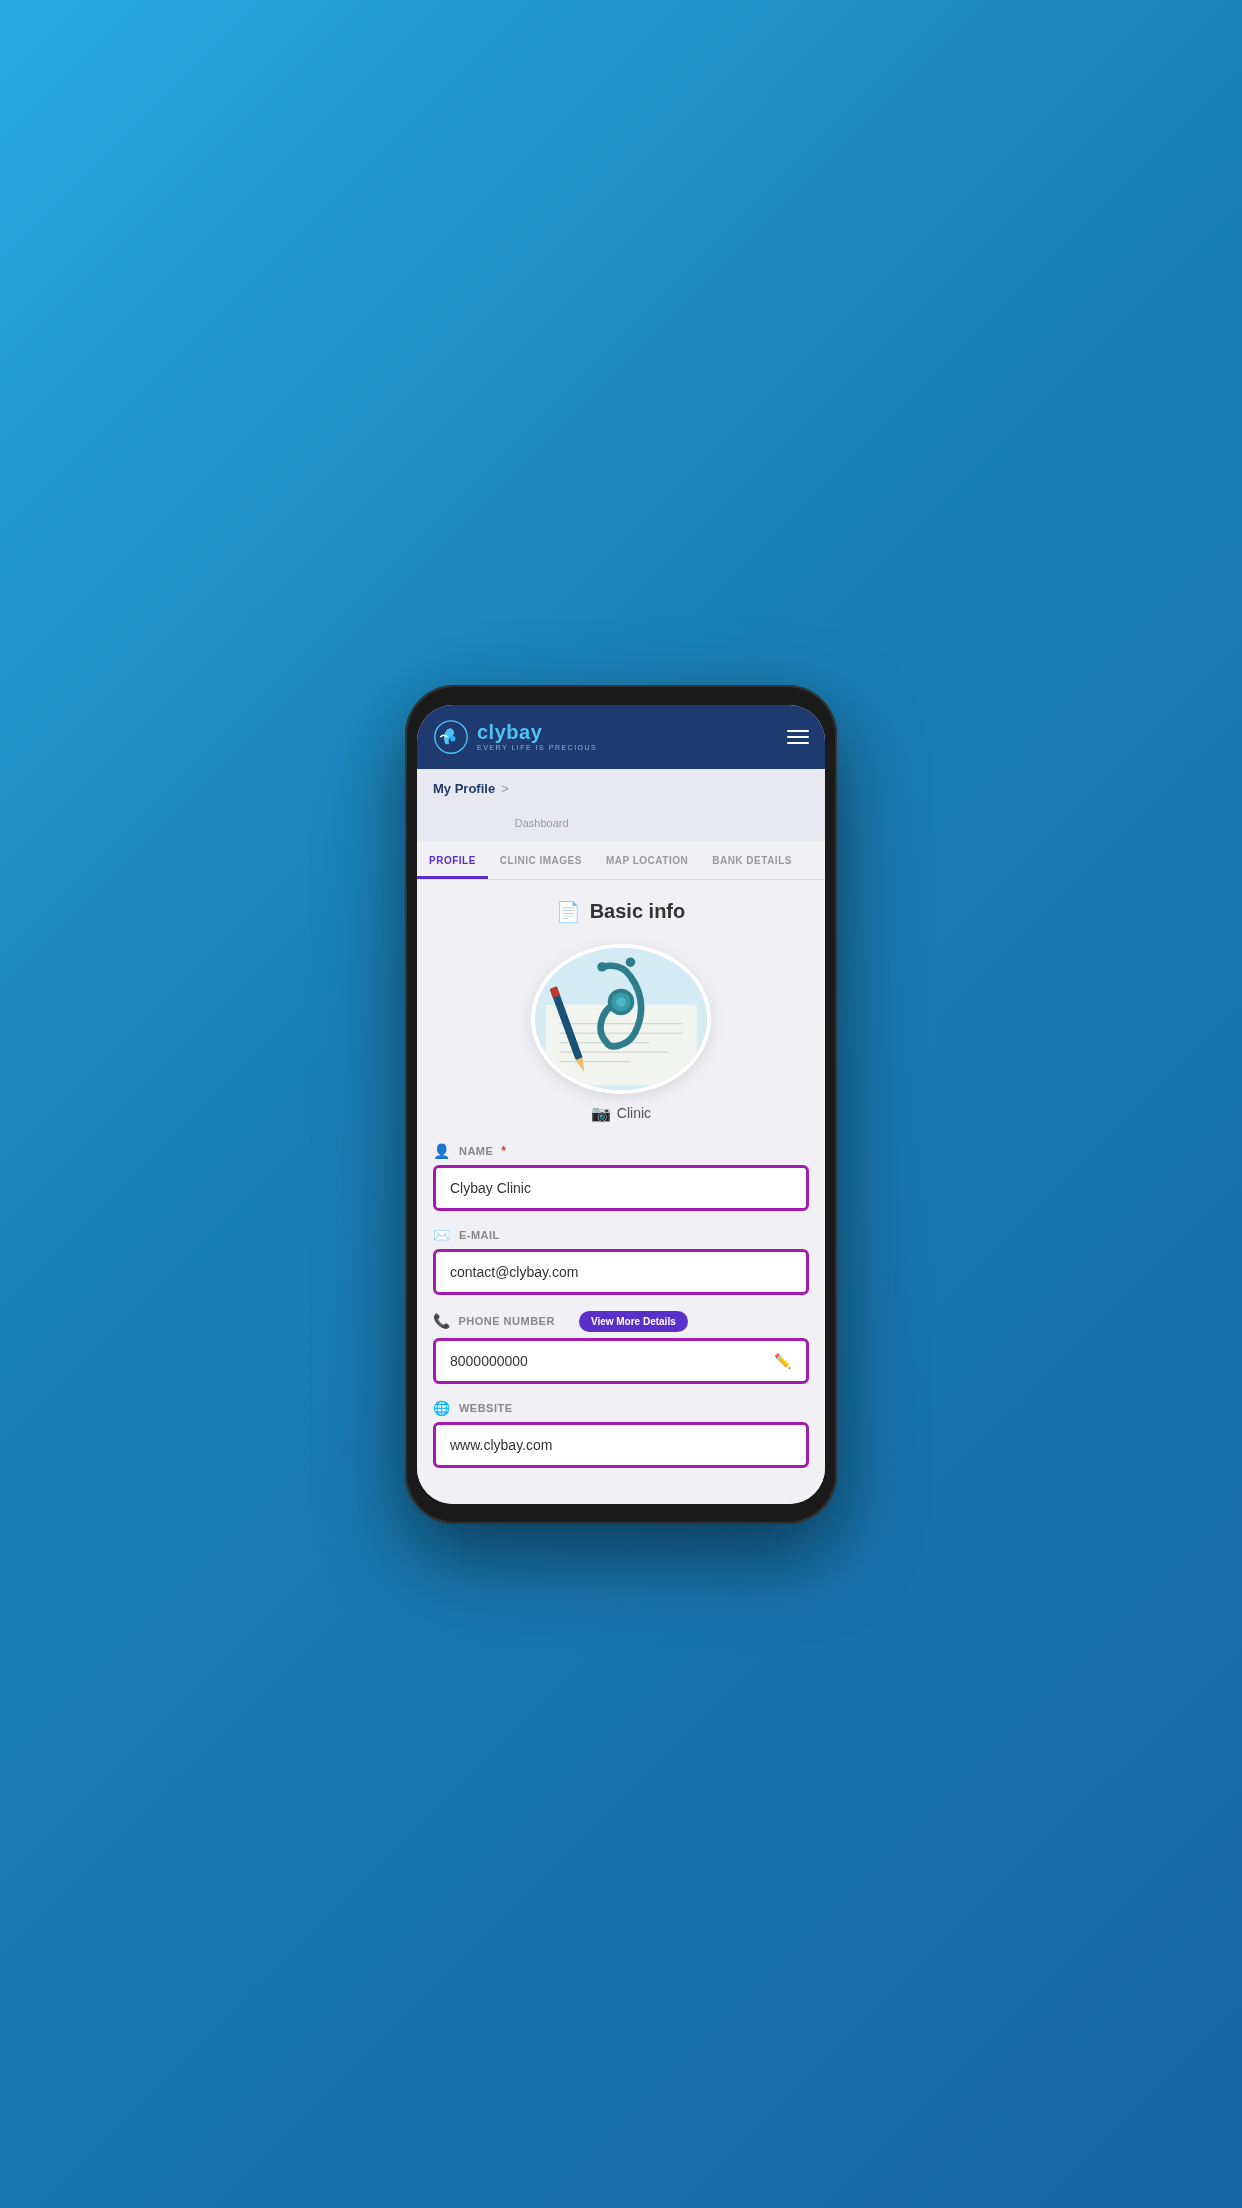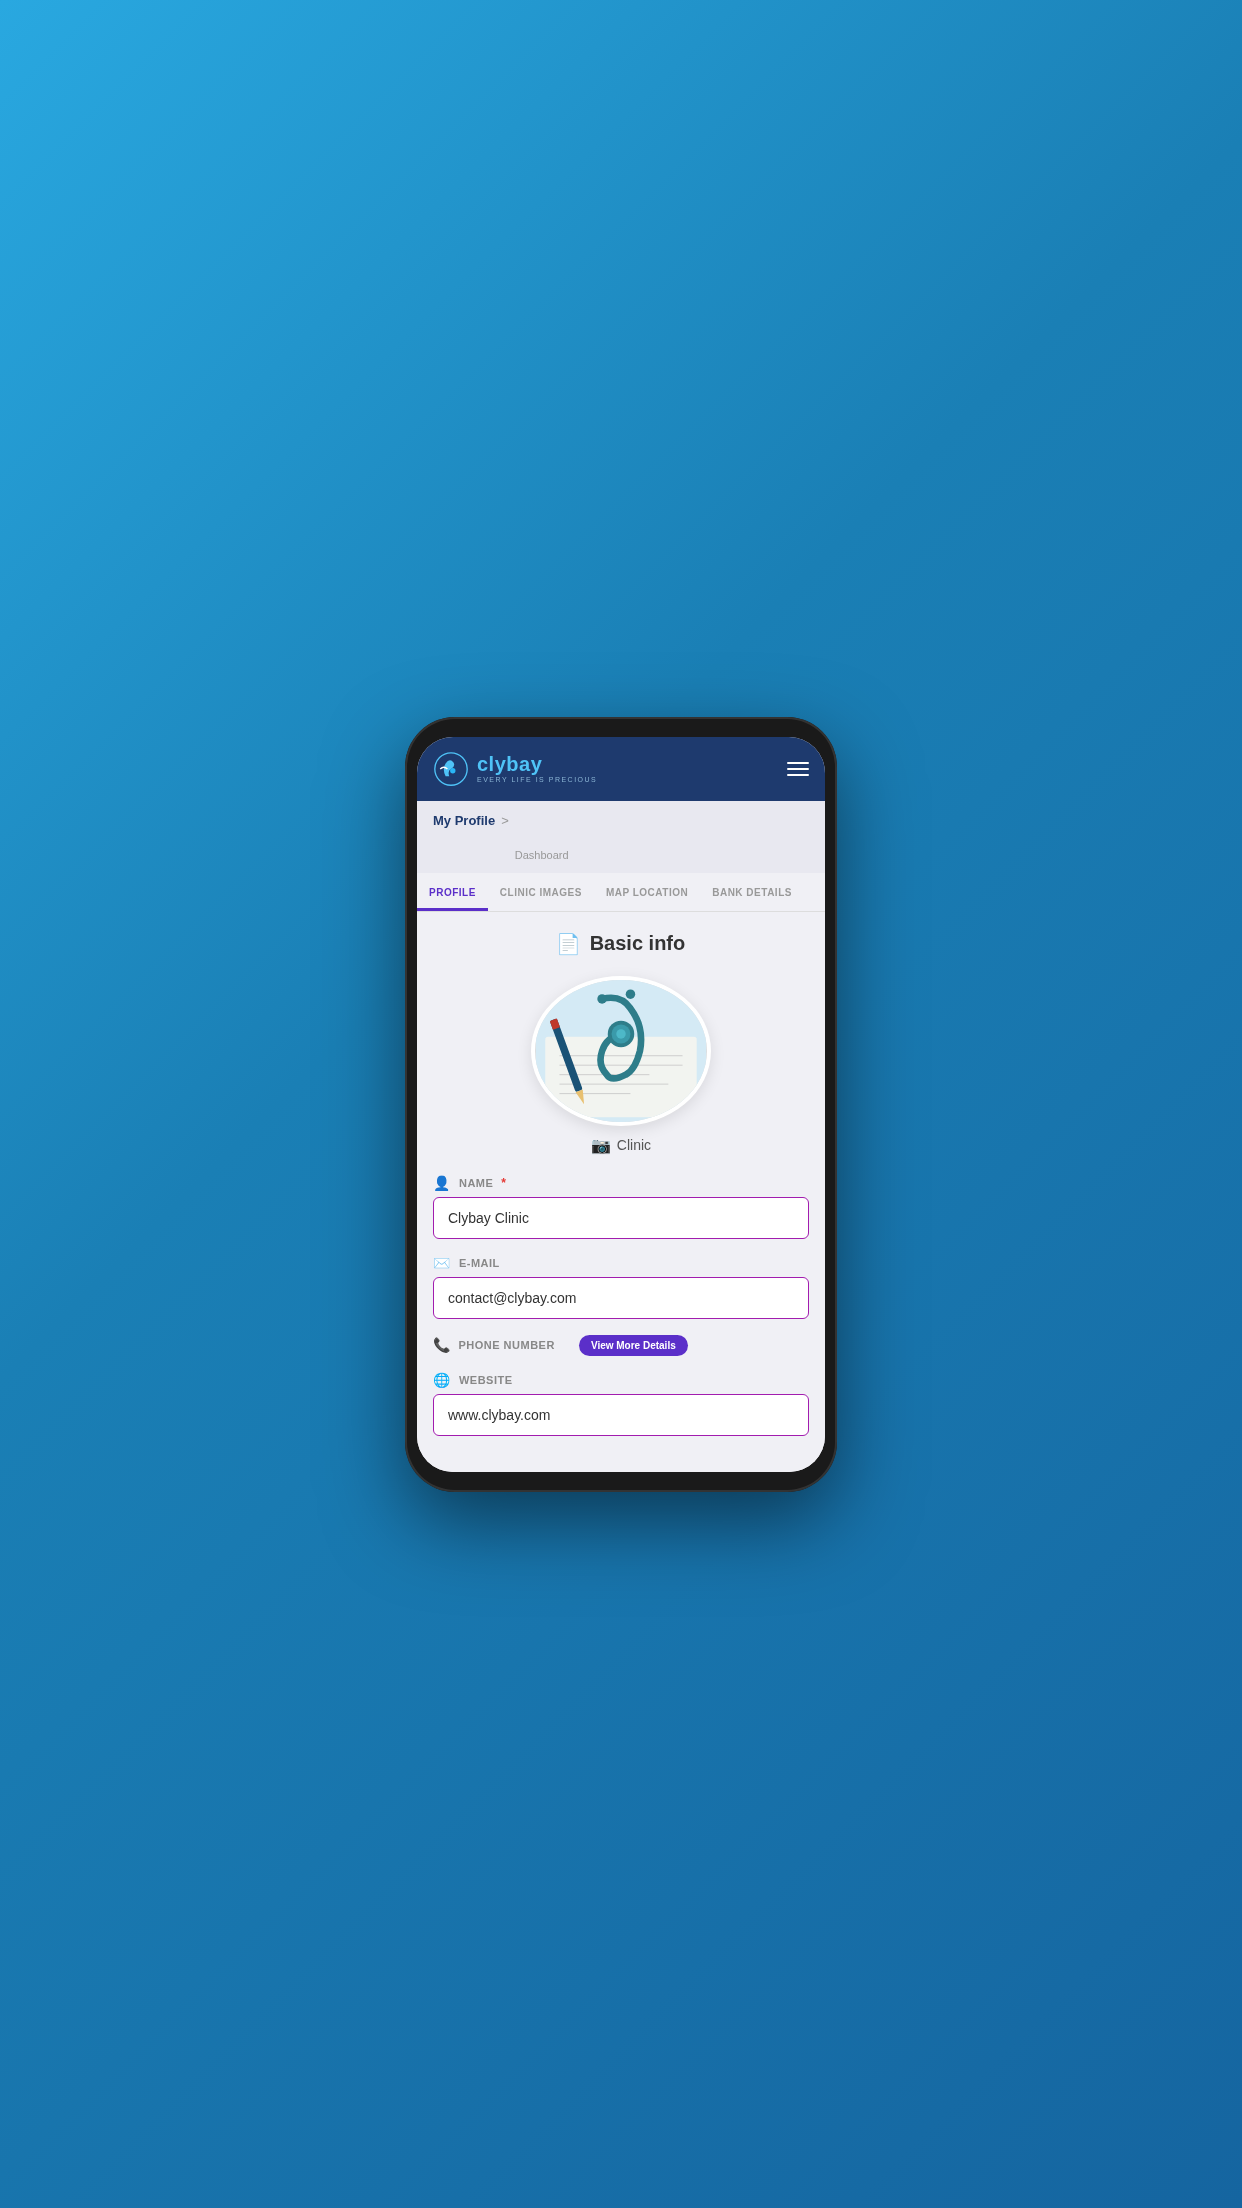--- a/index.html
+++ b/index.html
@@ -228,21 +228,21 @@
       color: #aaa;
     }
 
     .required-star {
       color: #e53935;
       font-size: 12px;
     }
 
     .field-input {
       background: white;
-      border: 1px solid #a21caf;
+      border: 3px solid #a21caf;
       border-radius: 6px;
       padding: 12px 14px;
       width: 100%;
       font-size: 14px;
       color: #333;
       display: flex;
       align-items: center;
       justify-content: space-between;
     }
 
@@ -374,20 +374,24 @@
           <span>contact@clybay.com</span>
         </div>
       </div>
 
       <div class="form-field">
         <div class="field-label-row">
           <span class="field-label-icon">📞</span>
           <span style="color:#888; font-size:11px; font-weight:600; letter-spacing:0.5px; text-transform:uppercase;">PHONE NUMBER</span>
           <button class="view-more-btn">View More Details</button>
         </div>
+        <div class="field-input">
+          <span>8000000000</span>
+          <span class="edit-icon">✏️</span>
+        </div>
       </div>
 
       <div class="form-field">
         <div class="field-label">
           <span class="field-label-icon">🌐</span>
           <span>WEBSITE</span>
         </div>
         <div class="field-input">
           <span>www.clybay.com</span>
         </div>

